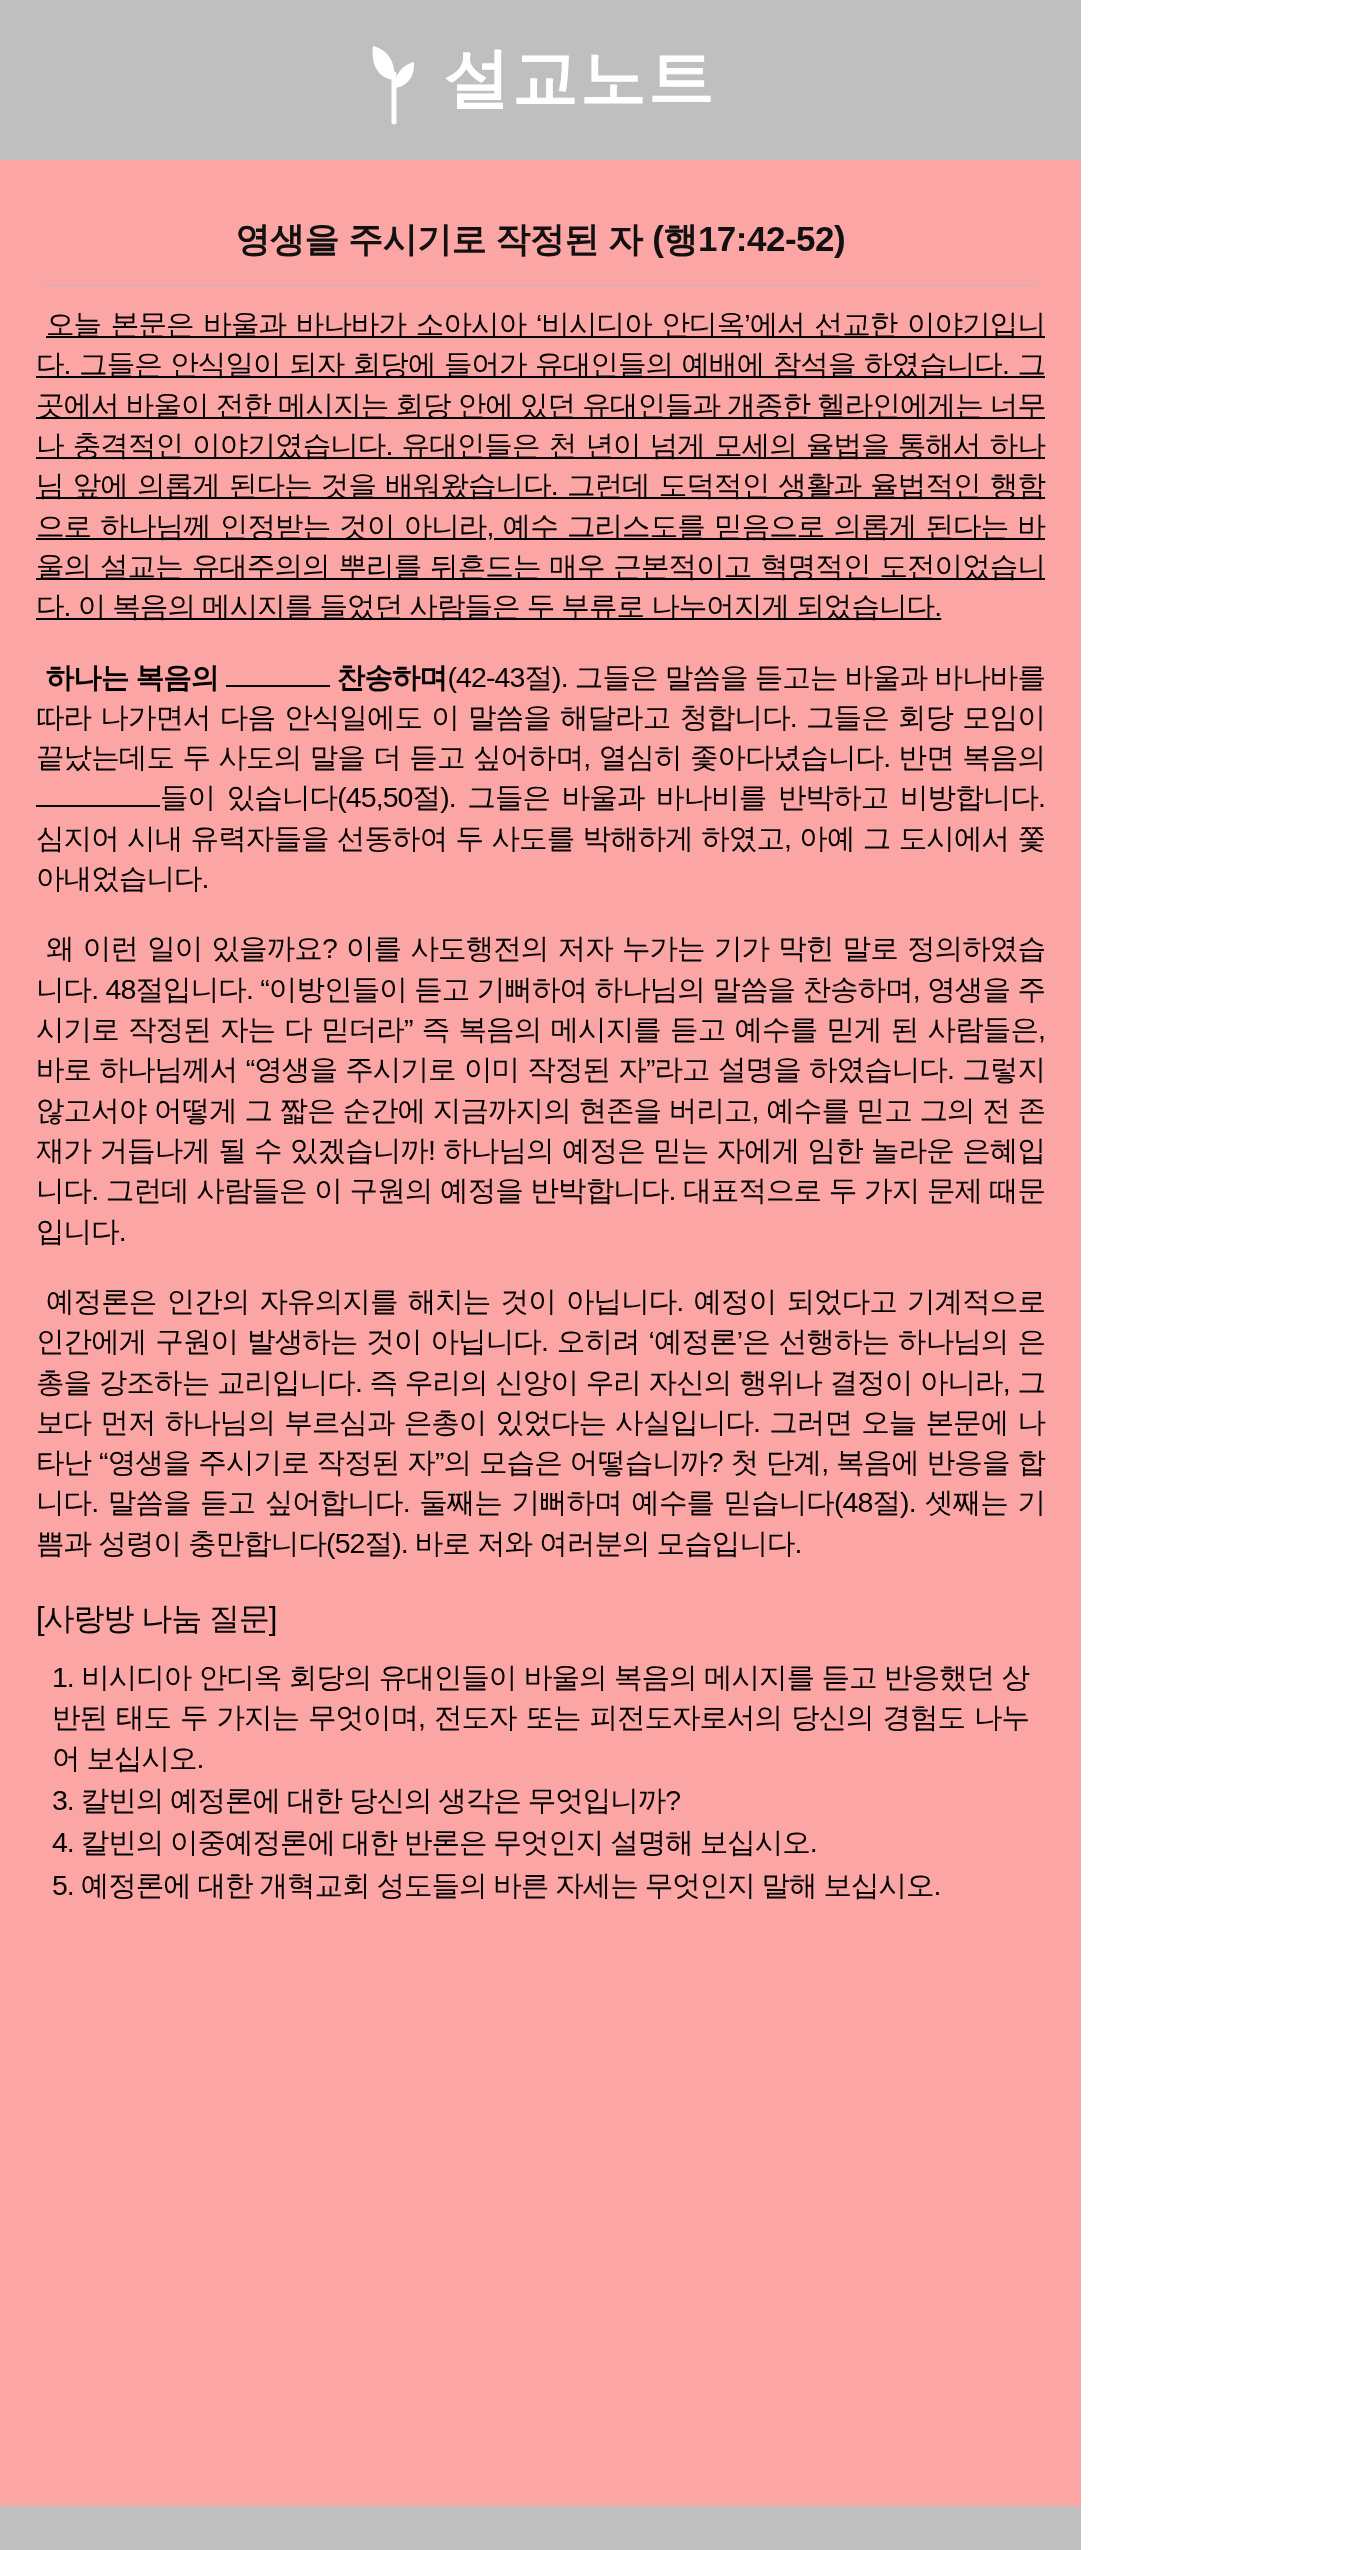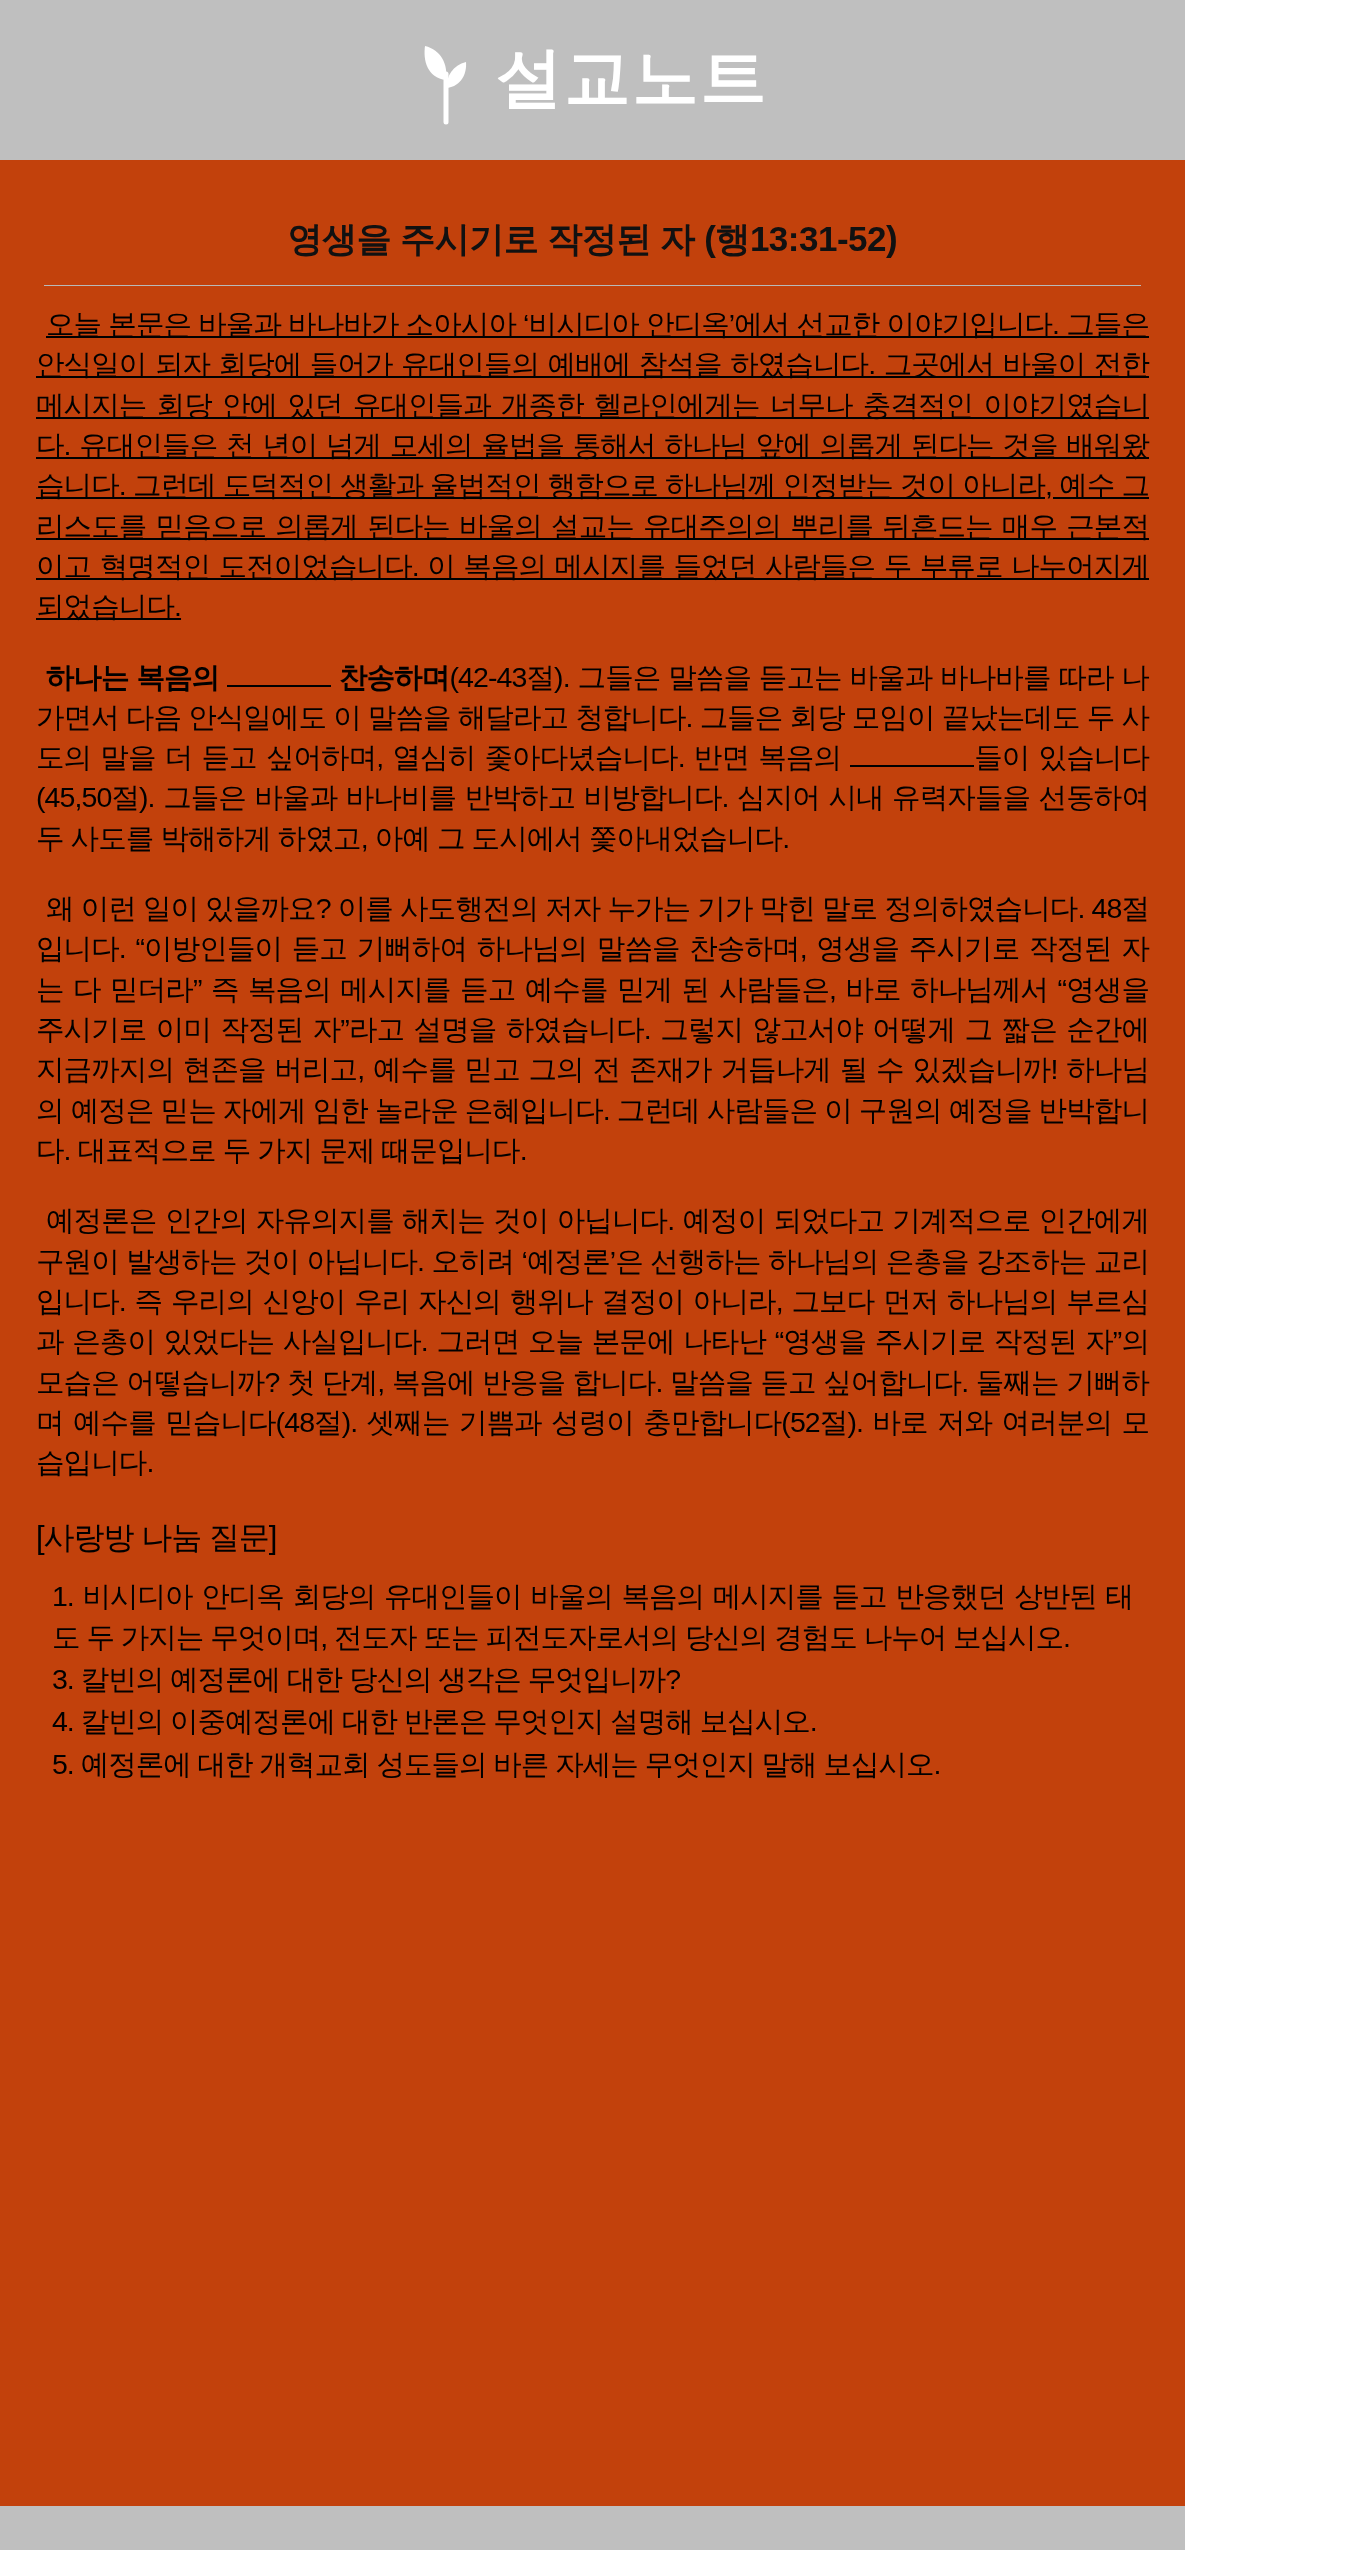--- a/index.html
+++ b/index.html
@@ -9,24 +9,24 @@
   }
   body {
     width: 1345px;
     height: 2550px;
     font-family: "Liberation Sans", sans-serif;
     color: #000;
     overflow: hidden;
   }
 
   .page {
-    width: 1185px;
+    width: 1081px;
     height: 2550px;
     position: relative;
-    background: #c2410c;
+    background: #fca5a5;
     display: flex;
     flex-direction: column;
   }
 
   
   .header {
     height: 160px;
     background: #bfbfbf;
     display: flex;
     align-items: center;
@@ -147,21 +147,21 @@
     <svg class="header-logo" viewBox="0 0 58 92" aria-hidden="true">
       <path d="M29 88 L29 40" stroke="#ffffff" stroke-width="5" fill="none" stroke-linecap="round"></path>
       <path d="M29 46 C10 44 6 26 8 12 C24 16 31 30 29 46 Z" fill="#ffffff"></path>
       <path d="M30 54 C44 52 50 40 49 28 C36 31 29 42 30 54 Z" fill="#ffffff"></path>
     </svg>
     <div class="header-title">설교노트</div>
   </div>
 
   <div class="content">
 
-    <div class="doc-title">영생을 주시기로 작정된 자 (행13:31-52)</div>
+    <div class="doc-title">영생을 주시기로 작정된 자 (행17:42-52)</div>
     <div class="divider"></div>
 
     <p class="para first">오늘 본문은 바울과 바나바가 소아시아 ‘비시디아 안디옥’에서 선교한 이야기입니다. 그들은 안식일이 되자 회당에 들어가 유대인들의 예배에 참석을 하였습니다. 그곳에서 바울이 전한 메시지는 회당 안에 있던 유대인들과 개종한 헬라인에게는 너무나 충격적인 이야기였습니다. 유대인들은 천 년이 넘게 모세의 율법을 통해서 하나님 앞에 의롭게 된다는 것을 배워왔습니다. 그런데 도덕적인 생활과 율법적인 행함으로 하나님께 인정받는 것이 아니라, 예수 그리스도를 믿음으로 의롭게 된다는 바울의 설교는 유대주의의 뿌리를 뒤흔드는 매우 근본적이고 혁명적인 도전이었습니다. 이 복음의 메시지를 들었던 사람들은 두 부류로 나누어지게 되었습니다.</p>
 
     <p class="para indent">
       <span class="lead">하나는 복음의</span>
       <span class="blank w1"></span>
       <span class="lead">찬송하며</span><span>(42-43절). 그들은 말씀을 듣고는 바울과 바나바를 따라 나가면서 다음 안식일에도 이 말씀을 해달라고 청합니다. 그들은 회당 모임이 끝났는데도 두 사도의 말을 더 듣고 싶어하며, 열심히 좇아다녔습니다. 반면 복음의 </span><span class="blank w2"></span><span>들이 있습니다(45,50절). 그들은 바울과 바나비를 반박하고 비방합니다. 심지어 시내 유력자들을 선동하여 두 사도를 박해하게 하였고, 아예 그 도시에서 쫓아내었습니다.</span>
     </p>
 

